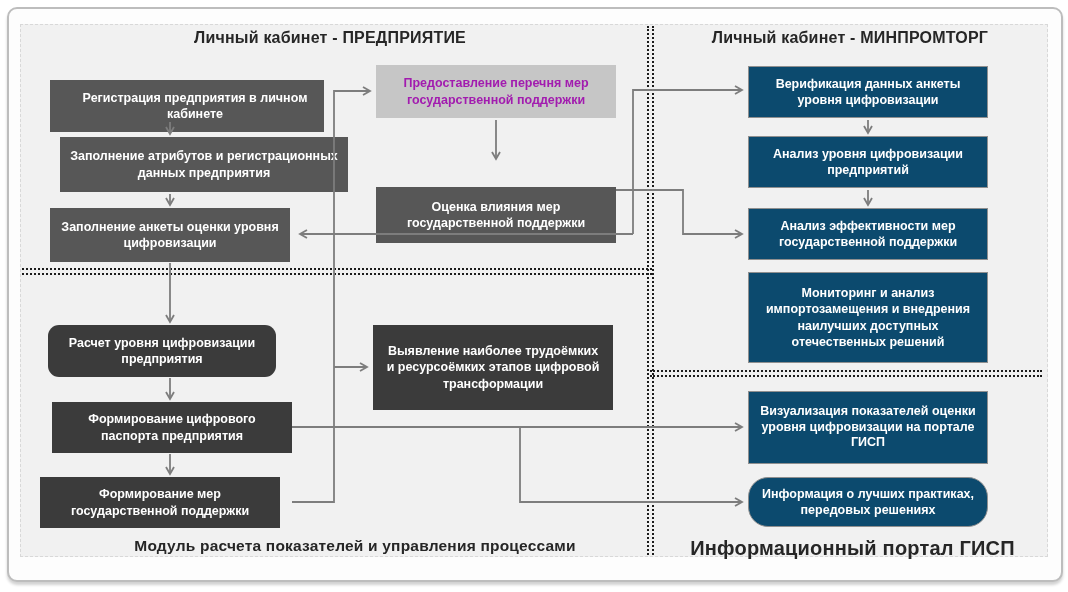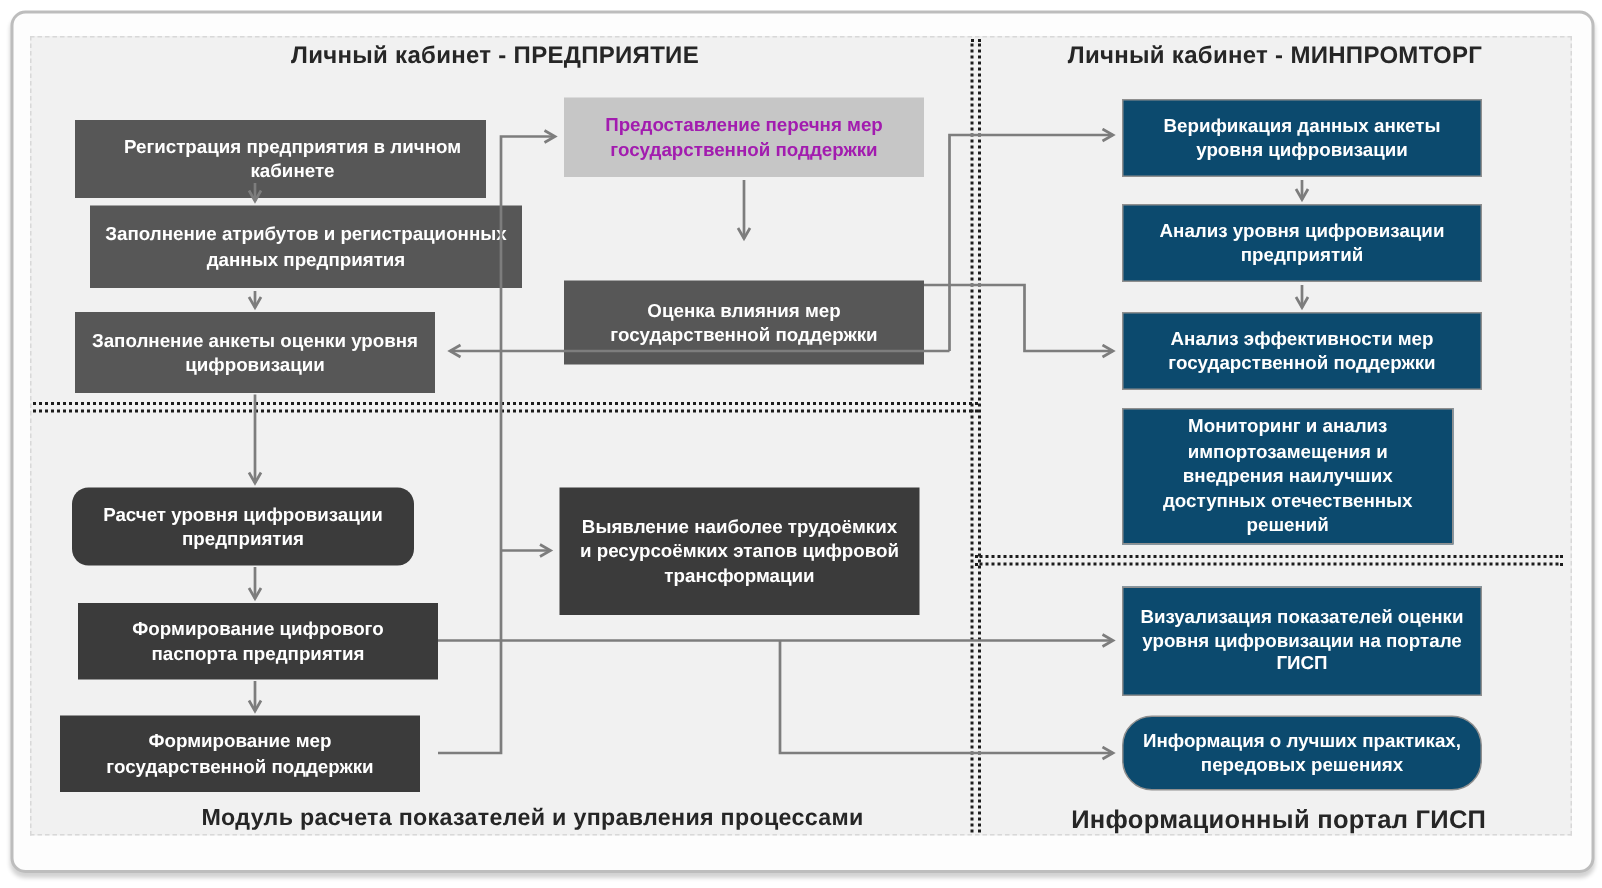--- a/index.html
+++ b/index.html
@@ -10,39 +10,39 @@
         background:#fdfdfd;border:2px solid #bdbdbd;border-radius:10px;
         box-shadow:0 3px 3px rgba(0,0,0,0.18);}
   .panel{position:absolute;left:20px;top:24px;width:1028px;height:533px;
          background:#f1f1f1;border:1px dashed #d8d8d8;box-sizing:border-box;}
 
   .qtitle{position:absolute;font-weight:bold;font-size:16px;color:#262626;
           text-align:center;letter-spacing:0.2px;}
   .t-enterprise{left:30px;top:29px;width:600px;}
   .t-ministry{left:655px;top:29px;width:390px;}
   .t-module{left:45px;top:537px;width:620px;font-size:15.5px;}
-  .t-portal{left:660px;top:537px;width:385px;font-size:17px;}
+  .t-portal{left:660px;top:537px;width:385px;font-size:20px;}
 
   .node{position:absolute;display:flex;align-items:center;justify-content:center;
         text-align:center;color:#ffffff;font-weight:bold;font-size:12.5px;
         line-height:1.32;padding:4px 10px;box-sizing:border-box;}
   .n-dark{background:#575757;}
   .n-charcoal{background:#3b3b3b;}
   .n-black{background:#0c4a6e;border:1px solid #8f8f8f;}
   .n-light{background:#c6c6c6;color:#a21caf;}
 
   .b-registration{left:50px;top:80px;width:274px;height:52px;padding-left:26px;}
   .b-attributes{left:60px;top:137px;width:288px;height:55px;}
   .b-questionnaire{left:50px;top:208px;width:240px;height:54px;}
   .b-support-list{left:376px;top:65px;width:240px;height:53px;}
   .b-support-impact{left:376px;top:162px;width:240px;height:56px;margin-top:25px;}
   .b-verification{left:748px;top:66px;width:240px;height:52px;}
   .b-level-analysis{left:748px;top:136px;width:240px;height:52px;}
   .b-effectiveness{left:748px;top:208px;width:240px;height:52px;}
-  .b-monitoring{left:748px;top:272px;width:221px;height:91px;}
+  .b-monitoring{left:748px;top:272px;width:240px;height:91px;}
   .b-level-calc{left:48px;top:325px;width:228px;height:52px;border-radius:11px;}
   .b-passport{left:52px;top:402px;width:240px;height:51px;}
   .b-support-formation{left:40px;top:477px;width:240px;height:51px;}
   .b-bottlenecks{left:373px;top:325px;width:240px;height:85px;}
   .b-visualization{left:748px;top:391px;width:240px;height:73px;line-height:1.25;}
   .b-best-practices{left:748px;top:477px;width:240px;height:50px;border-radius:20px;}
 
   .divider-h{position:absolute;height:3px;border-top:2px dotted #1c1c1c;
              border-bottom:2px dotted #1c1c1c;}
   .div-left{left:22px;top:268px;width:630px;}

